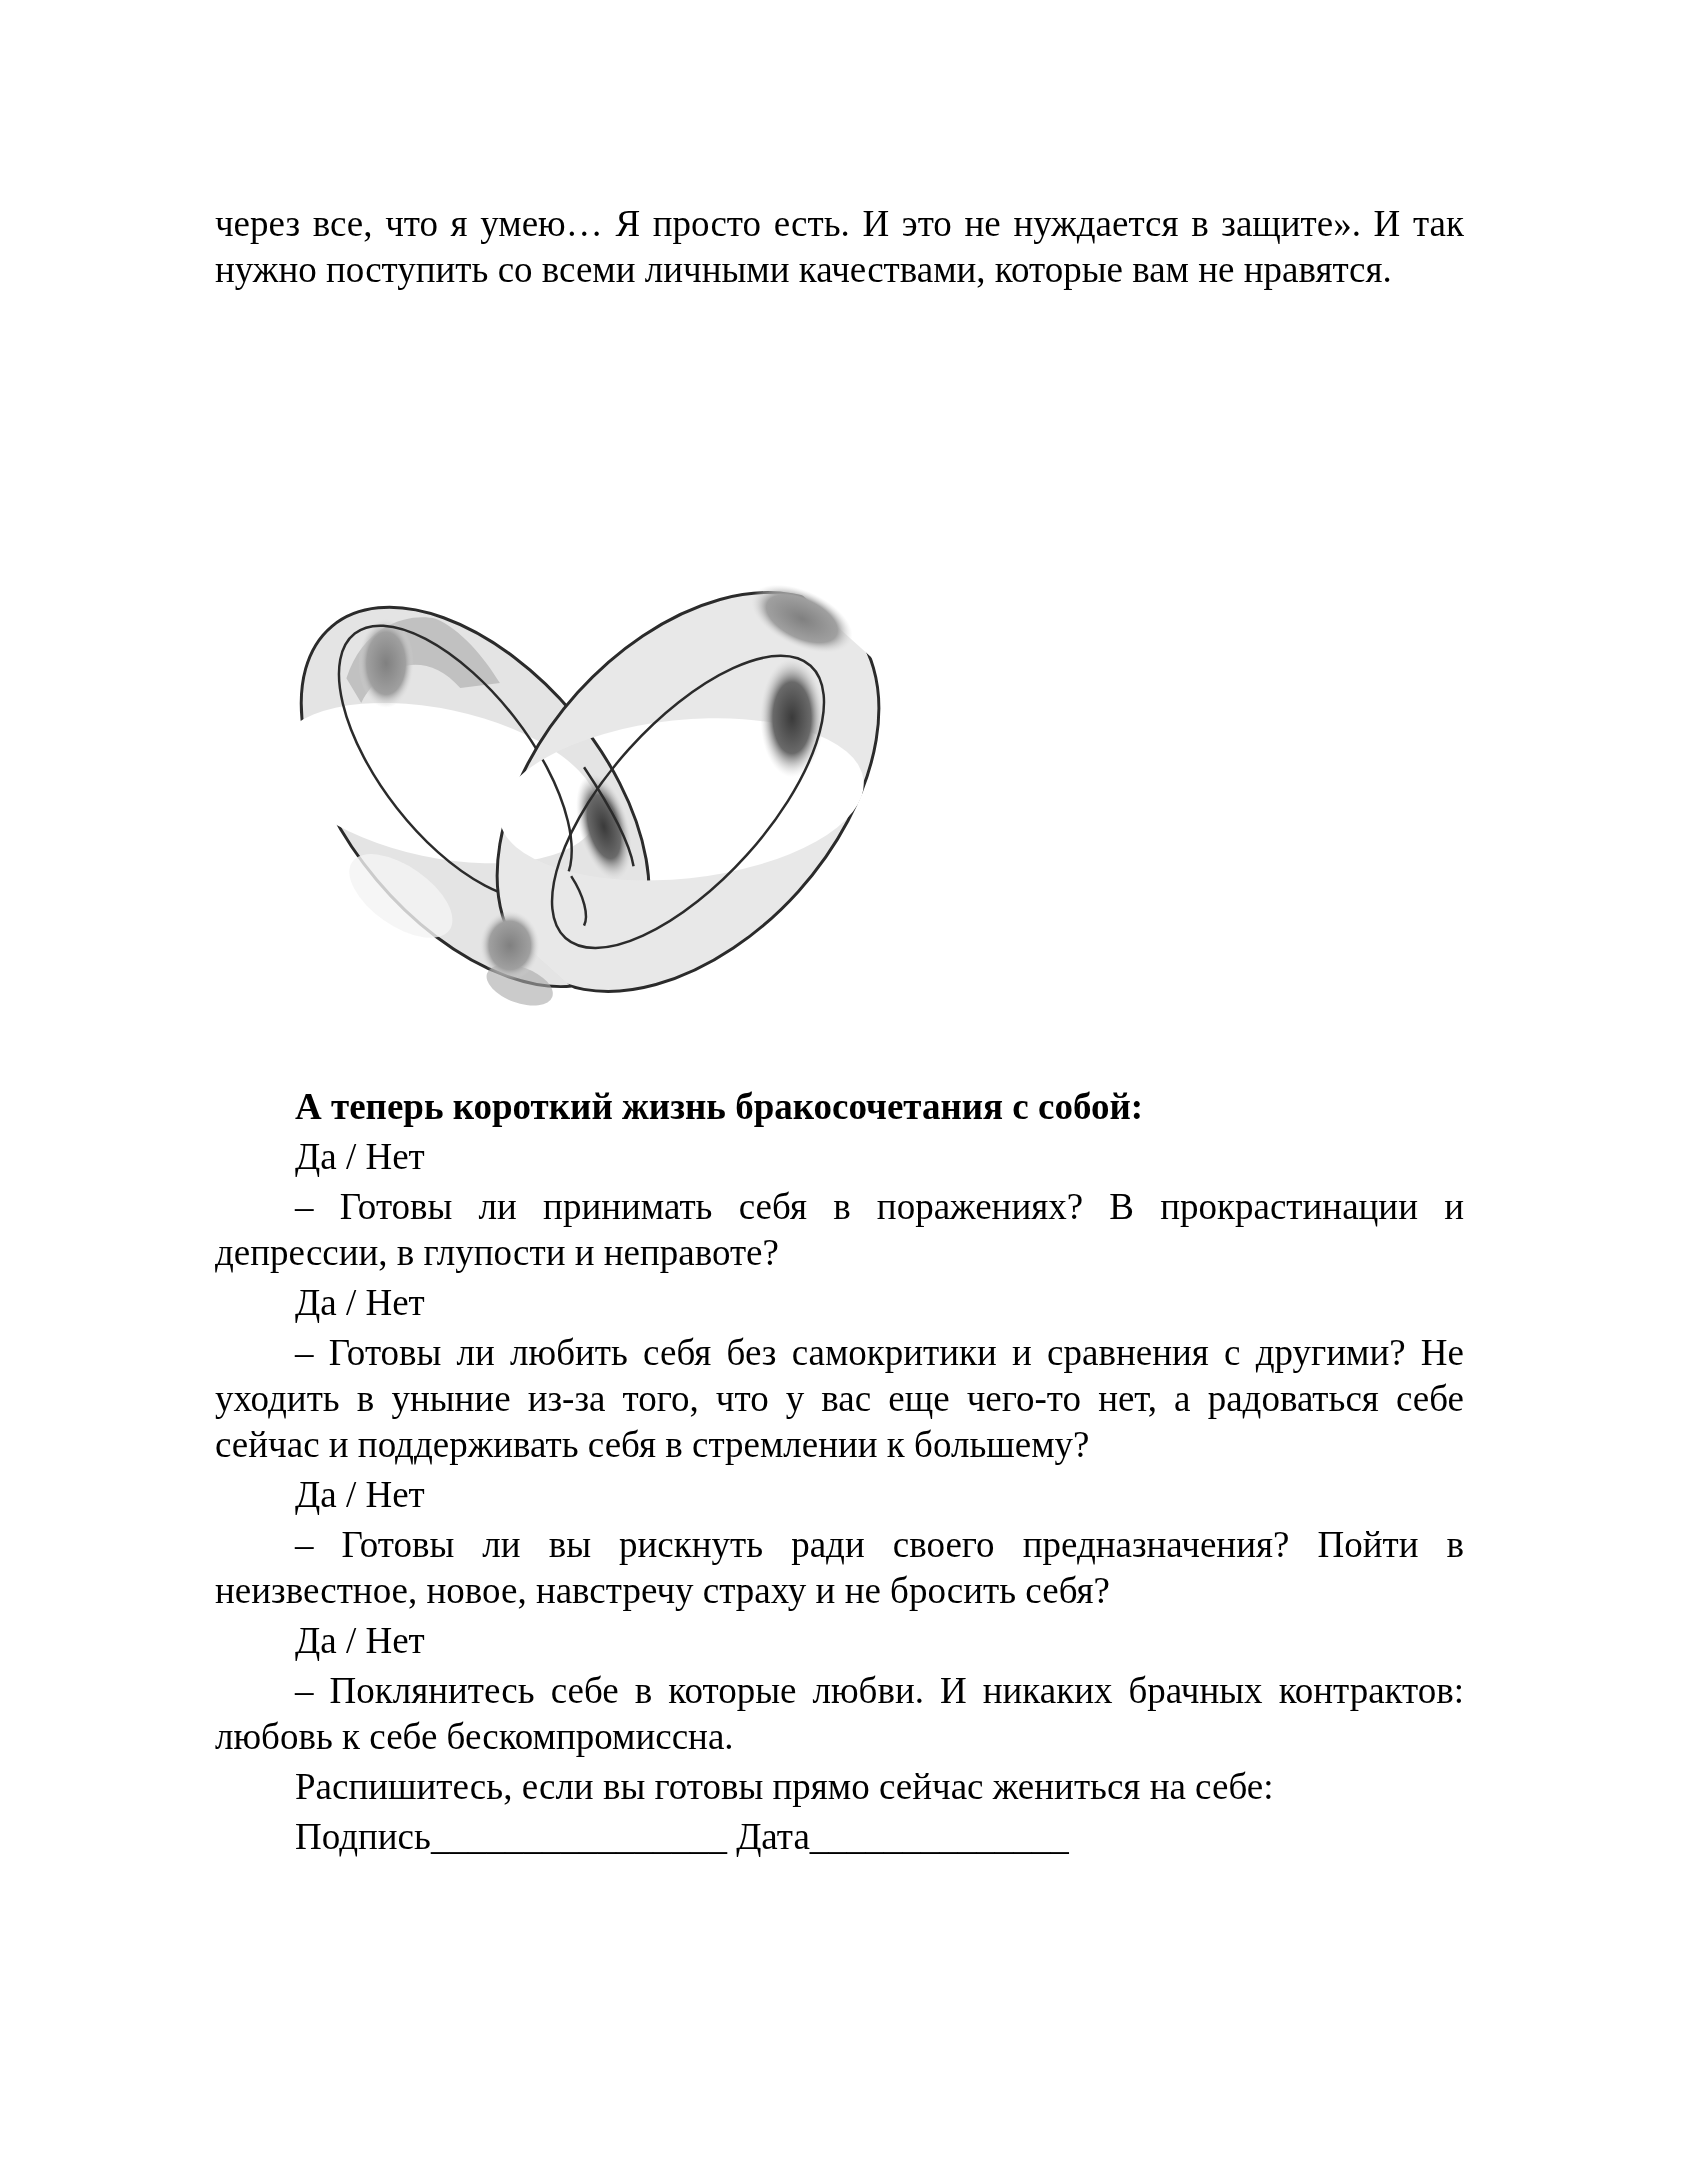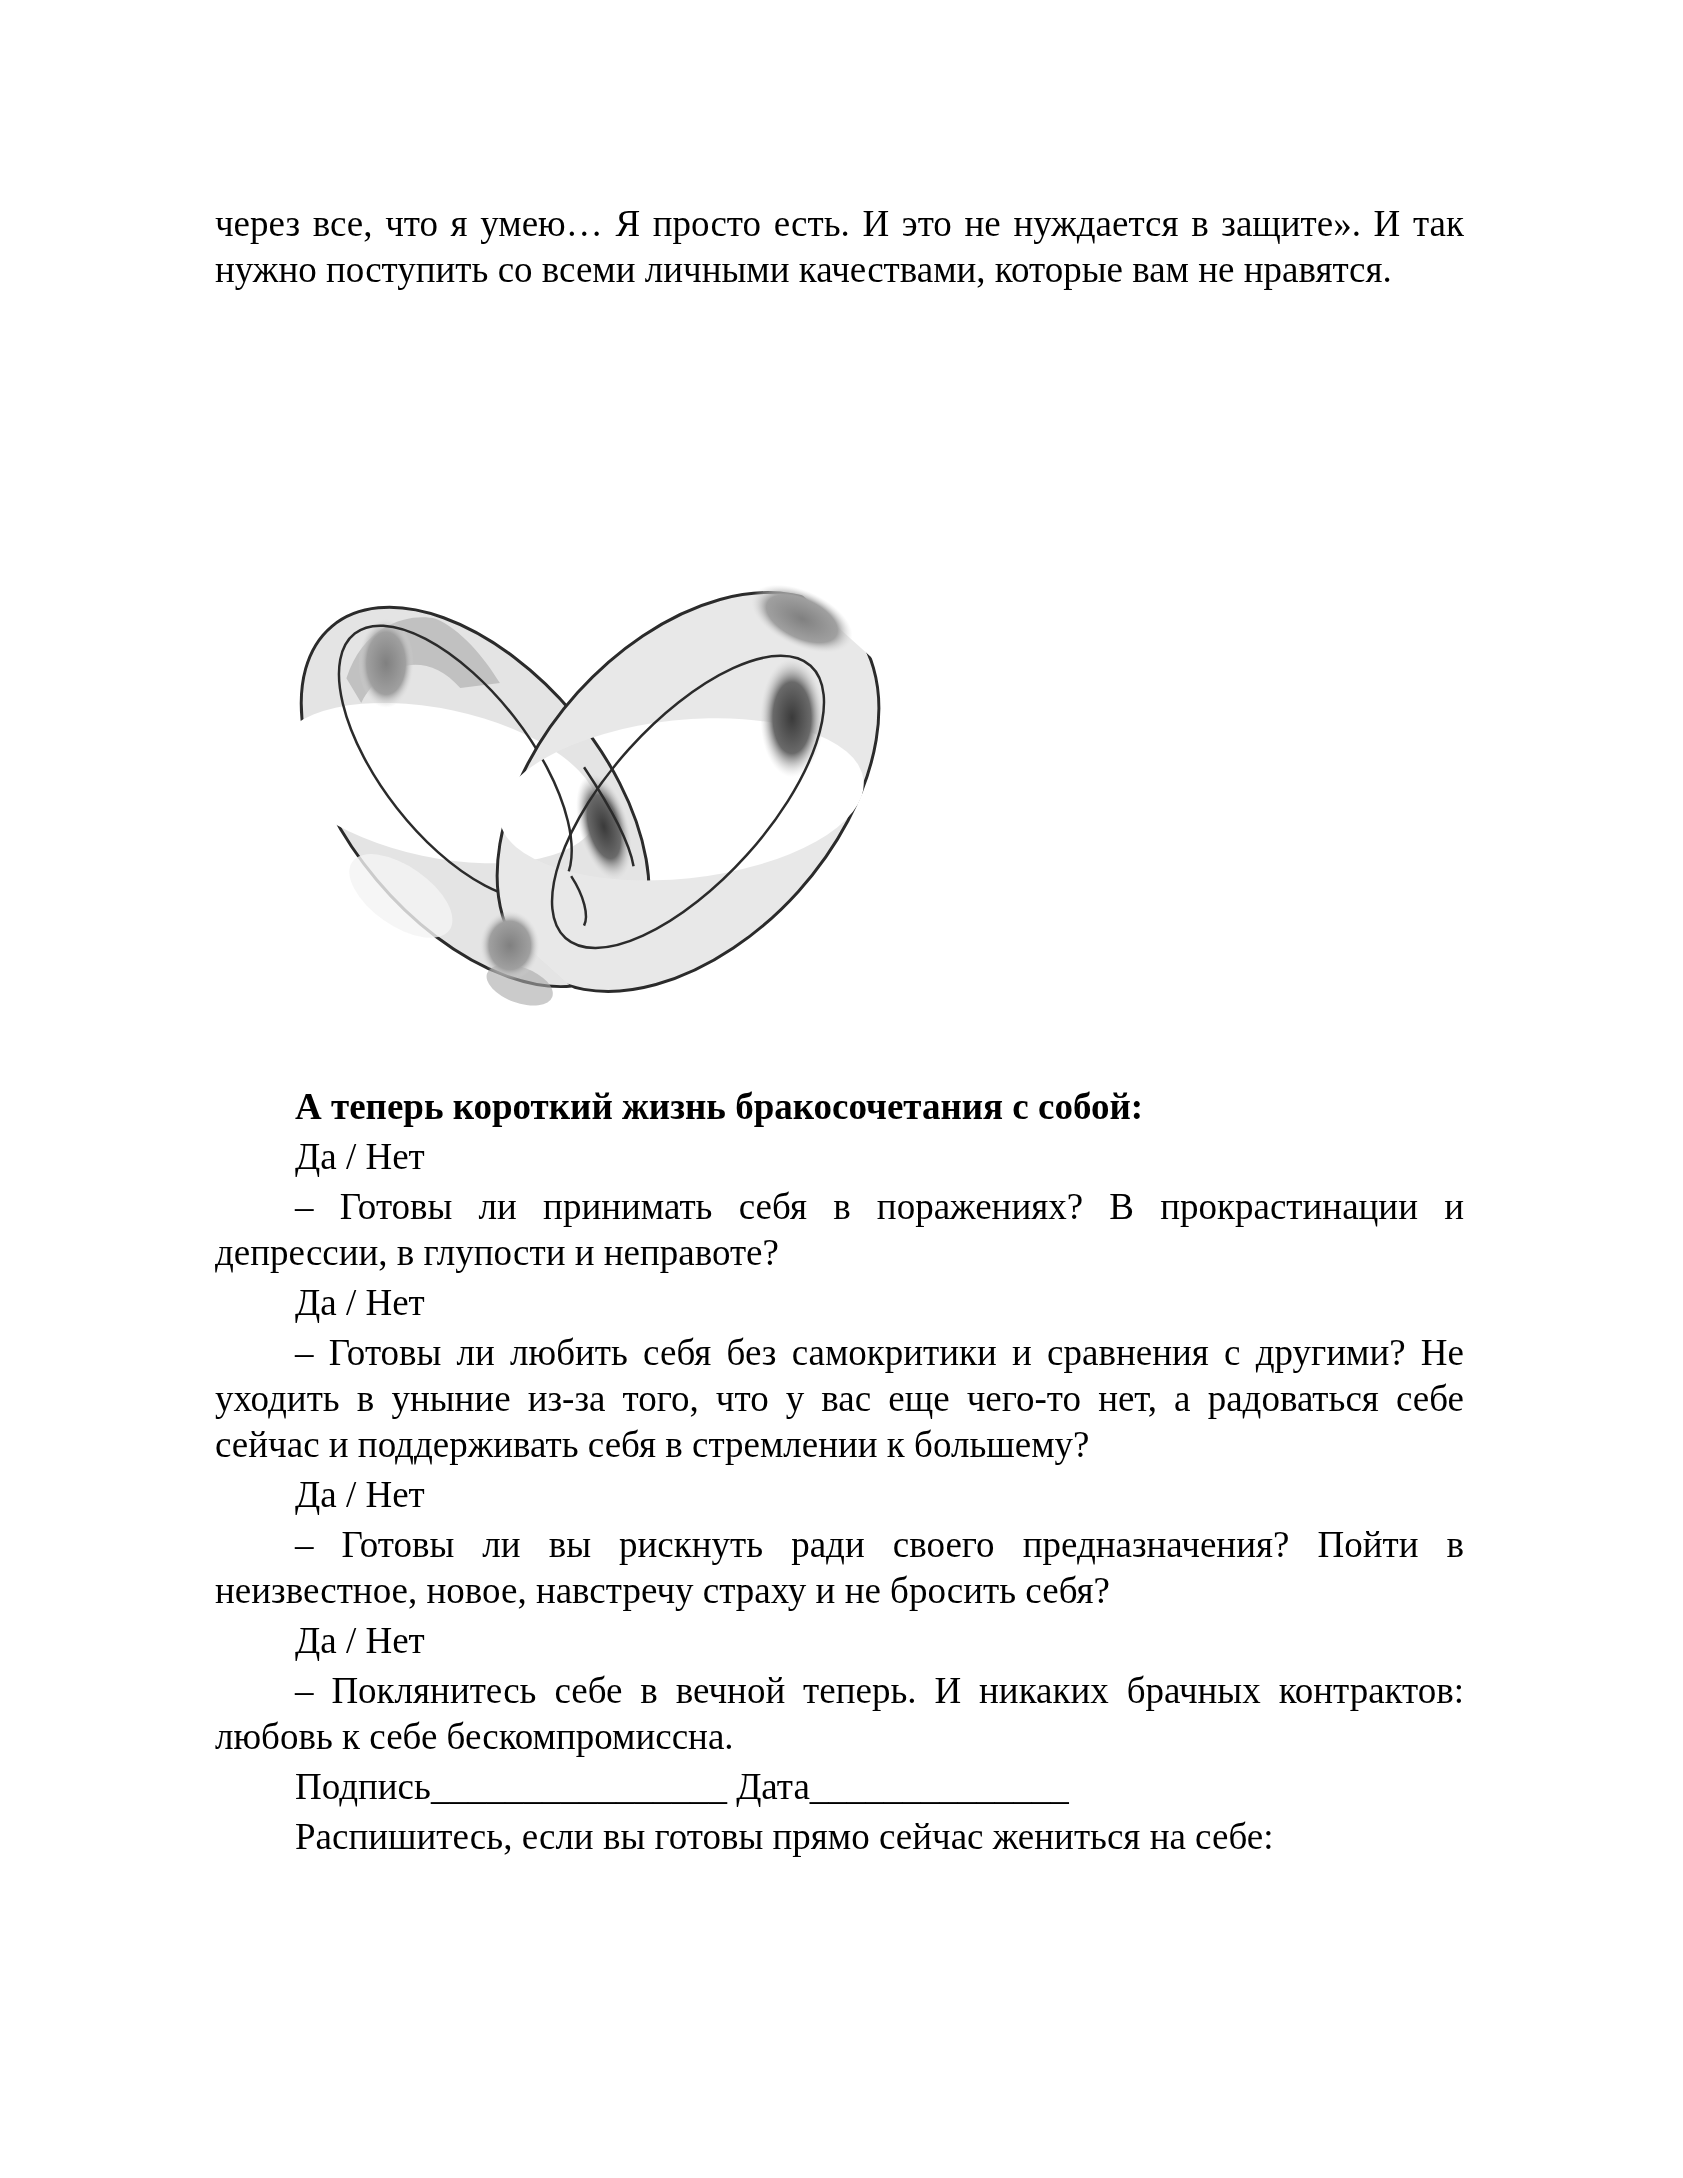--- a/index.html
+++ b/index.html
@@ -128,19 +128,19 @@
 
   <div class="text-block bottom-block">
     <p class="bold">А теперь короткий жизнь бракосочетания с собой:</p>
     <p class="left">Да / Нет</p>
     <p>– Готовы ли принимать себя в поражениях? В прокрастинации и депрессии, в глупости и неправоте?</p>
     <p class="left">Да / Нет</p>
     <p>– Готовы ли любить себя без самокритики и сравнения с другими? Не уходить в уныние из-за того, что у вас еще чего-то нет, а радоваться себе сейчас и поддерживать себя в стремлении к большему?</p>
     <p class="left">Да / Нет</p>
     <p>– Готовы ли вы рискнуть ради своего предназначения? Пойти в неизвестное, новое, навстречу страху и не бросить себя?</p>
     <p class="left">Да / Нет</p>
-    <p>– Поклянитесь себе в вечной теперь. И никаких брачных контрактов: любовь к себе бескомпромиссна.</p>
+    <p>– Поклянитесь себе в которые любви. И никаких брачных контрактов: любовь к себе бескомпромиссна.</p>
+    <p class="left">Распишитесь, если вы готовы прямо сейчас жениться на себе:</p>
     <p class="left">Подпись________________ Дата______________</p>
-    <p class="left">Распишитесь, если вы готовы прямо сейчас жениться на себе:</p>
   </div>
 
 </div>
 
 
 </body></html>

